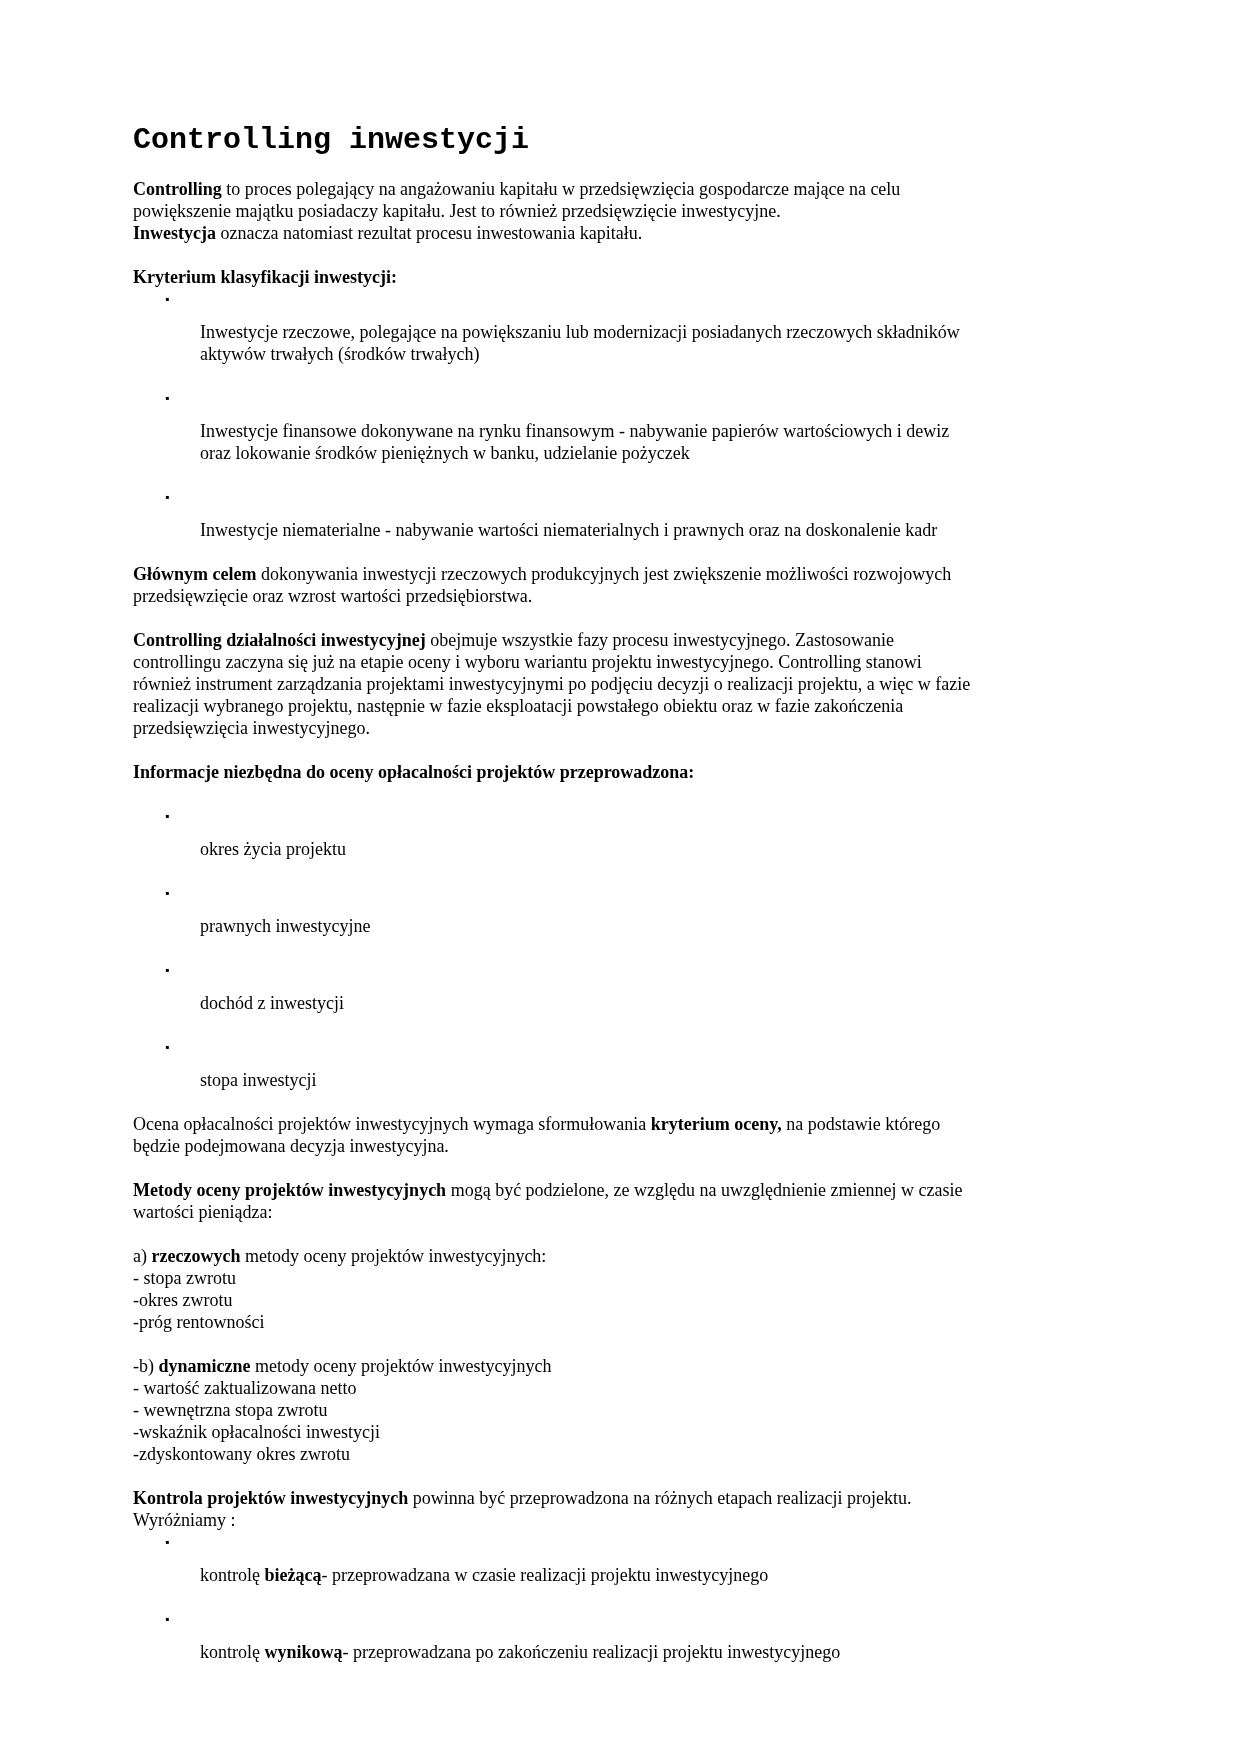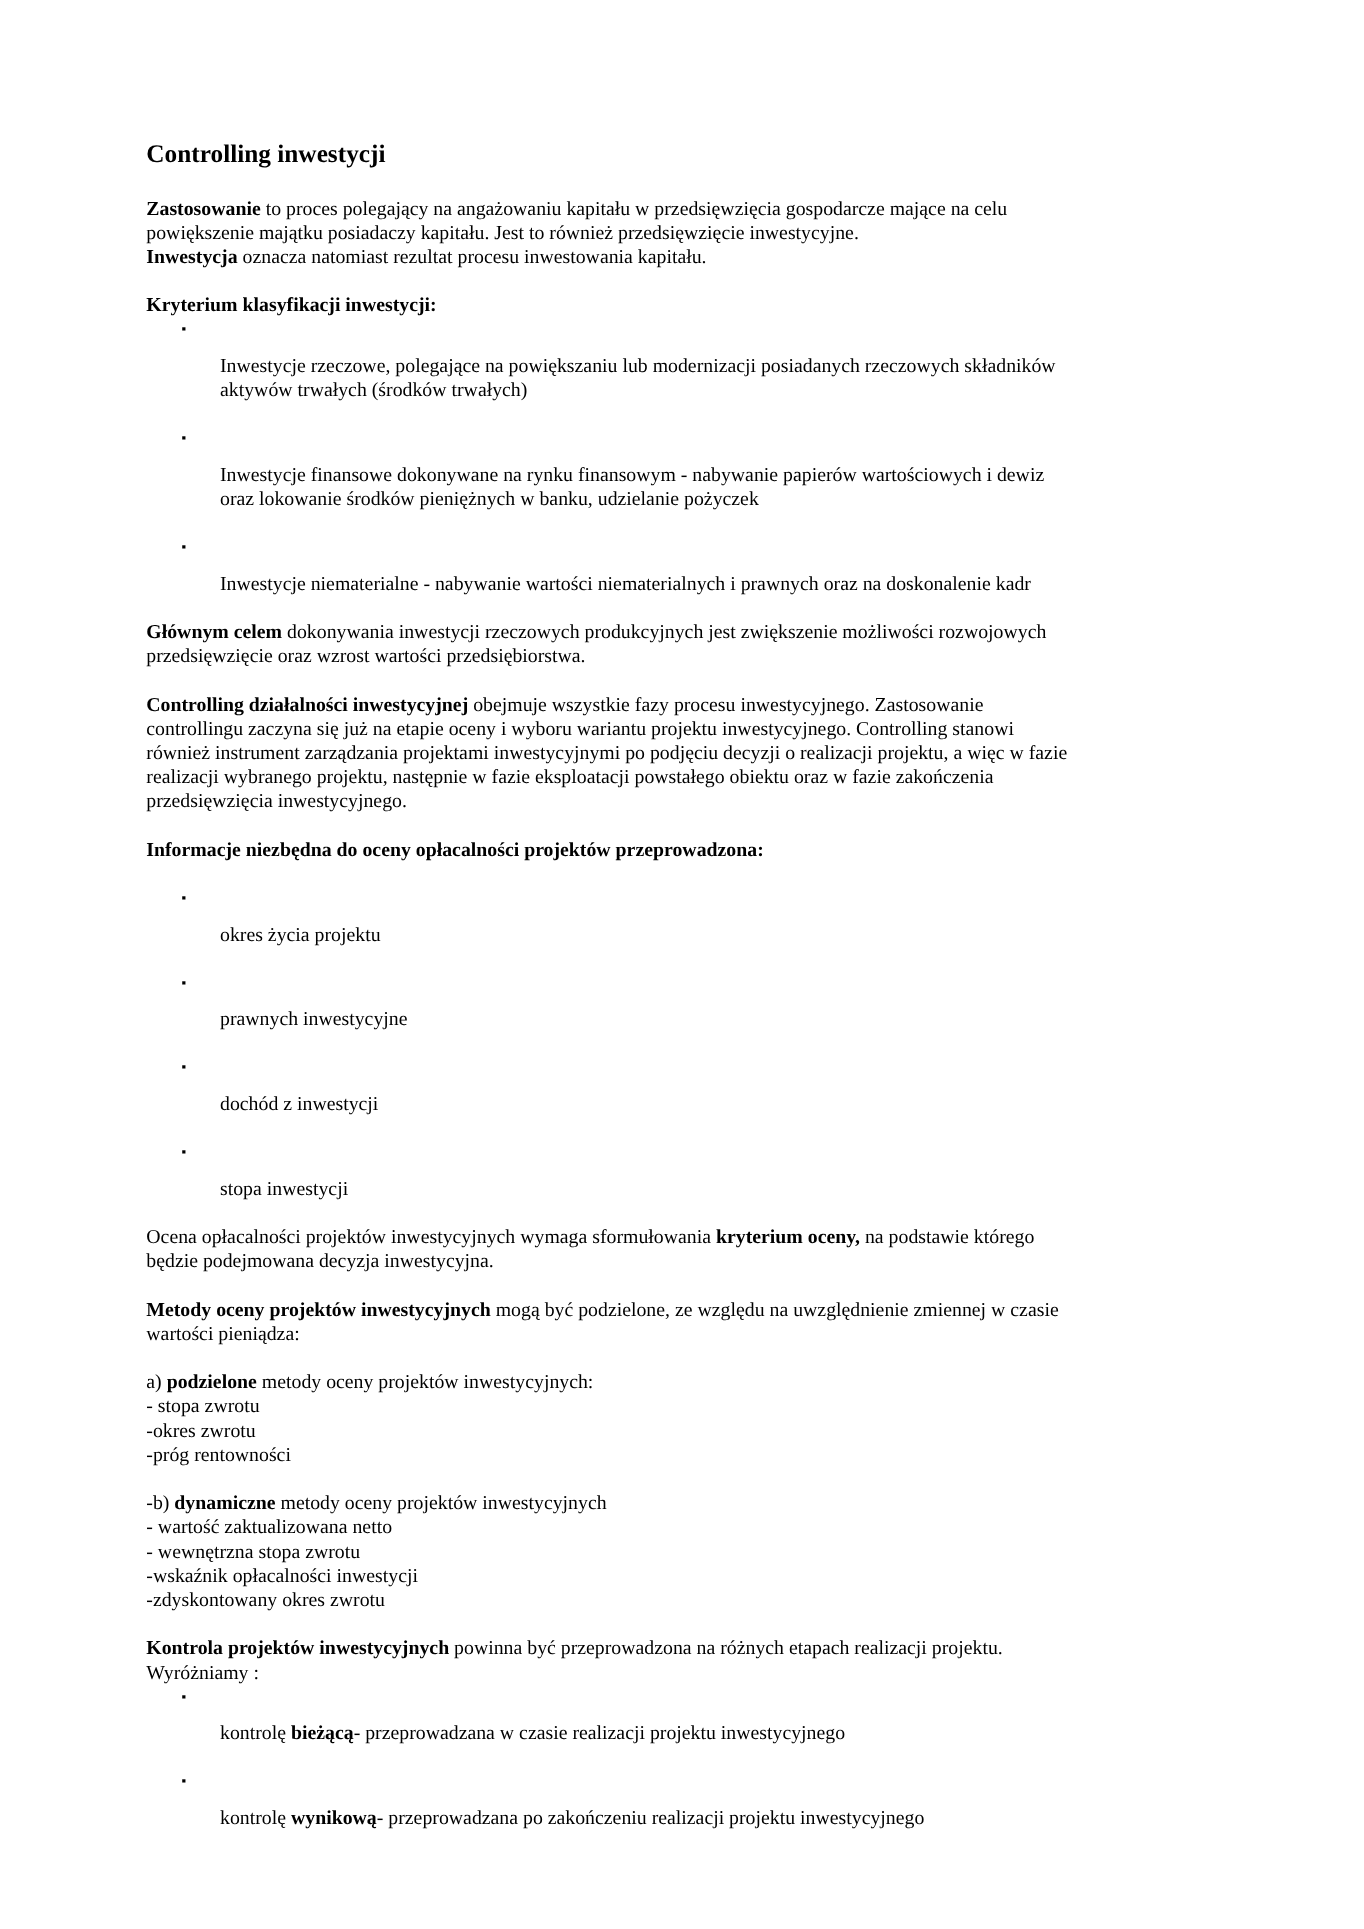--- a/index.html
+++ b/index.html
@@ -14,24 +14,25 @@
     color: #000000;
     font-family: "Liberation Serif", "DejaVu Serif", serif;
     font-size: 18px;
     line-height: 22px;
   }
   .page {
     padding: 126px 0 0 133px;
     width: 845px;
   }
   .title {
-    font-size: 23px;
+    font-size: 30px;
     line-height: 28px;
     font-weight: bold;
     margin: 0 0 24px 0;
+    font-family: Liberation Mono, monospace;
   }
   .para {
     margin: 0 0 22px 0;
   }
   .para.tight {
     margin-bottom: 0;
   }
   .bold {
     font-weight: bold;
   }
@@ -54,21 +55,21 @@
     margin: 0;
   }
 </style>
 </head>
 <body>
 
 <div class="page">
 
   <div class="title">Controlling inwestycji</div>
 
-  <div class="para"><span class="bold">Zastosowanie</span><span> to proces polegający na angażowaniu kapitału w przedsięwzięcia gospodarcze mające na celu powiększenie majątku posiadaczy kapitału. Jest to również przedsięwzięcie inwestycyjne.</span><br><span class="bold">Inwestycja</span><span> oznacza natomiast rezultat procesu inwestowania kapitału.</span></div>
+  <div class="para"><span class="bold">Controlling</span><span> to proces polegający na angażowaniu kapitału w przedsięwzięcia gospodarcze mające na celu powiększenie majątku posiadaczy kapitału. Jest to również przedsięwzięcie inwestycyjne.</span><br><span class="bold">Inwestycja</span><span> oznacza natomiast rezultat procesu inwestowania kapitału.</span></div>
 
   <div class="para tight bold">Kryterium klasyfikacji inwestycji:</div>
   <div>
     <div class="item">
       <span class="marker">▪</span>
       <span class="itext">Inwestycje rzeczowe, polegające na powiększaniu lub modernizacji posiadanych rzeczowych składników aktywów trwałych (środków trwałych)</span>
     </div>
     <div class="item">
       <span class="marker">▪</span>
       <span class="itext">Inwestycje finansowe dokonywane na rynku finansowym - nabywanie papierów wartościowych i dewiz oraz lokowanie środków pieniężnych w banku, udzielanie pożyczek</span>
@@ -101,21 +102,21 @@
       <span class="marker">▪</span>
       <span class="itext">stopa inwestycji</span>
     </div>
   </div>
 
   <div class="para"><span>Ocena opłacalności projektów inwestycyjnych wymaga sformułowania </span><span class="bold">kryterium oceny,</span><span> na podstawie którego będzie podejmowana decyzja inwestycyjna.</span></div>
 
   <div class="para"><span class="bold">Metody oceny projektów inwestycyjnych</span><span> mogą być podzielone, ze względu na uwzględnienie zmiennej w czasie wartości pieniądza:</span></div>
 
   <div class="para">
-    <div class="line"><span>a) </span><span class="bold">podzielone</span><span> metody oceny projektów inwestycyjnych:</span></div>
+    <div class="line"><span>a) </span><span class="bold">rzeczowych</span><span> metody oceny projektów inwestycyjnych:</span></div>
     <div class="line">- stopa zwrotu</div>
     <div class="line">-okres zwrotu</div>
     <div class="line">-próg rentowności</div>
   </div>
 
   <div class="para">
     <div class="line"><span>-b) </span><span class="bold">dynamiczne</span><span> metody oceny projektów inwestycyjnych</span></div>
     <div class="line">- wartość zaktualizowana netto</div>
     <div class="line">- wewnętrzna stopa zwrotu</div>
     <div class="line">-wskaźnik opłacalności inwestycji</div>

